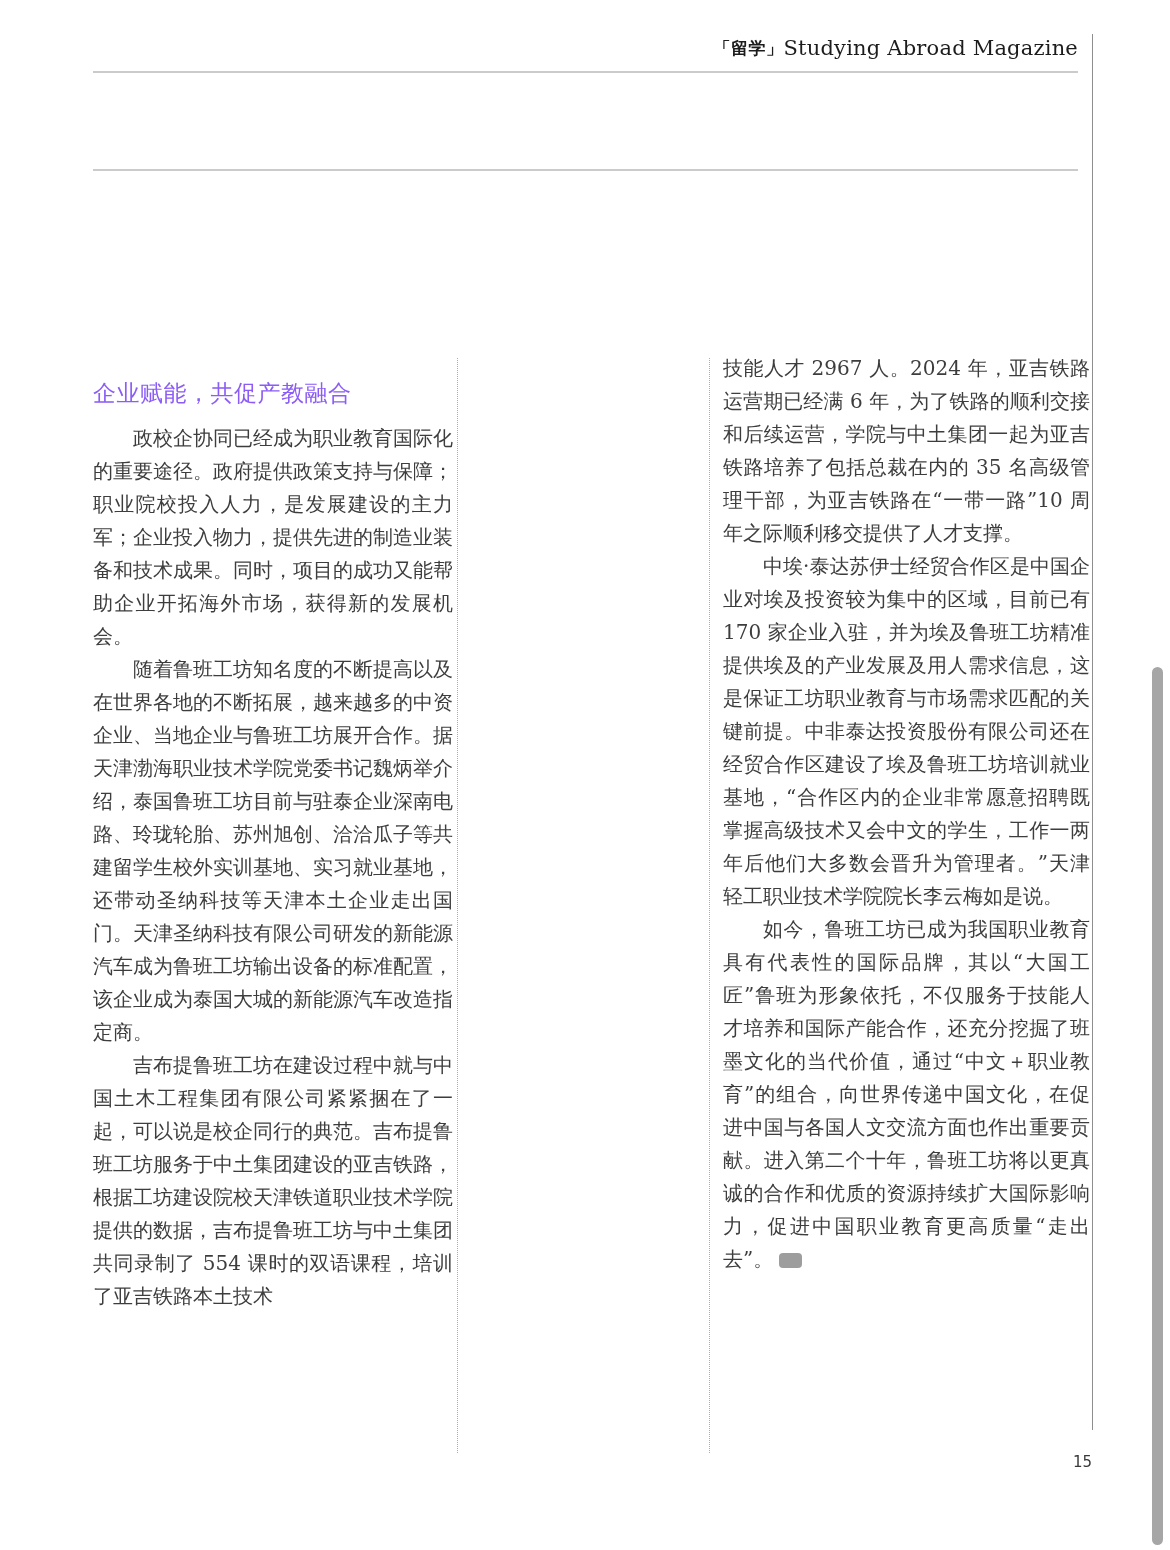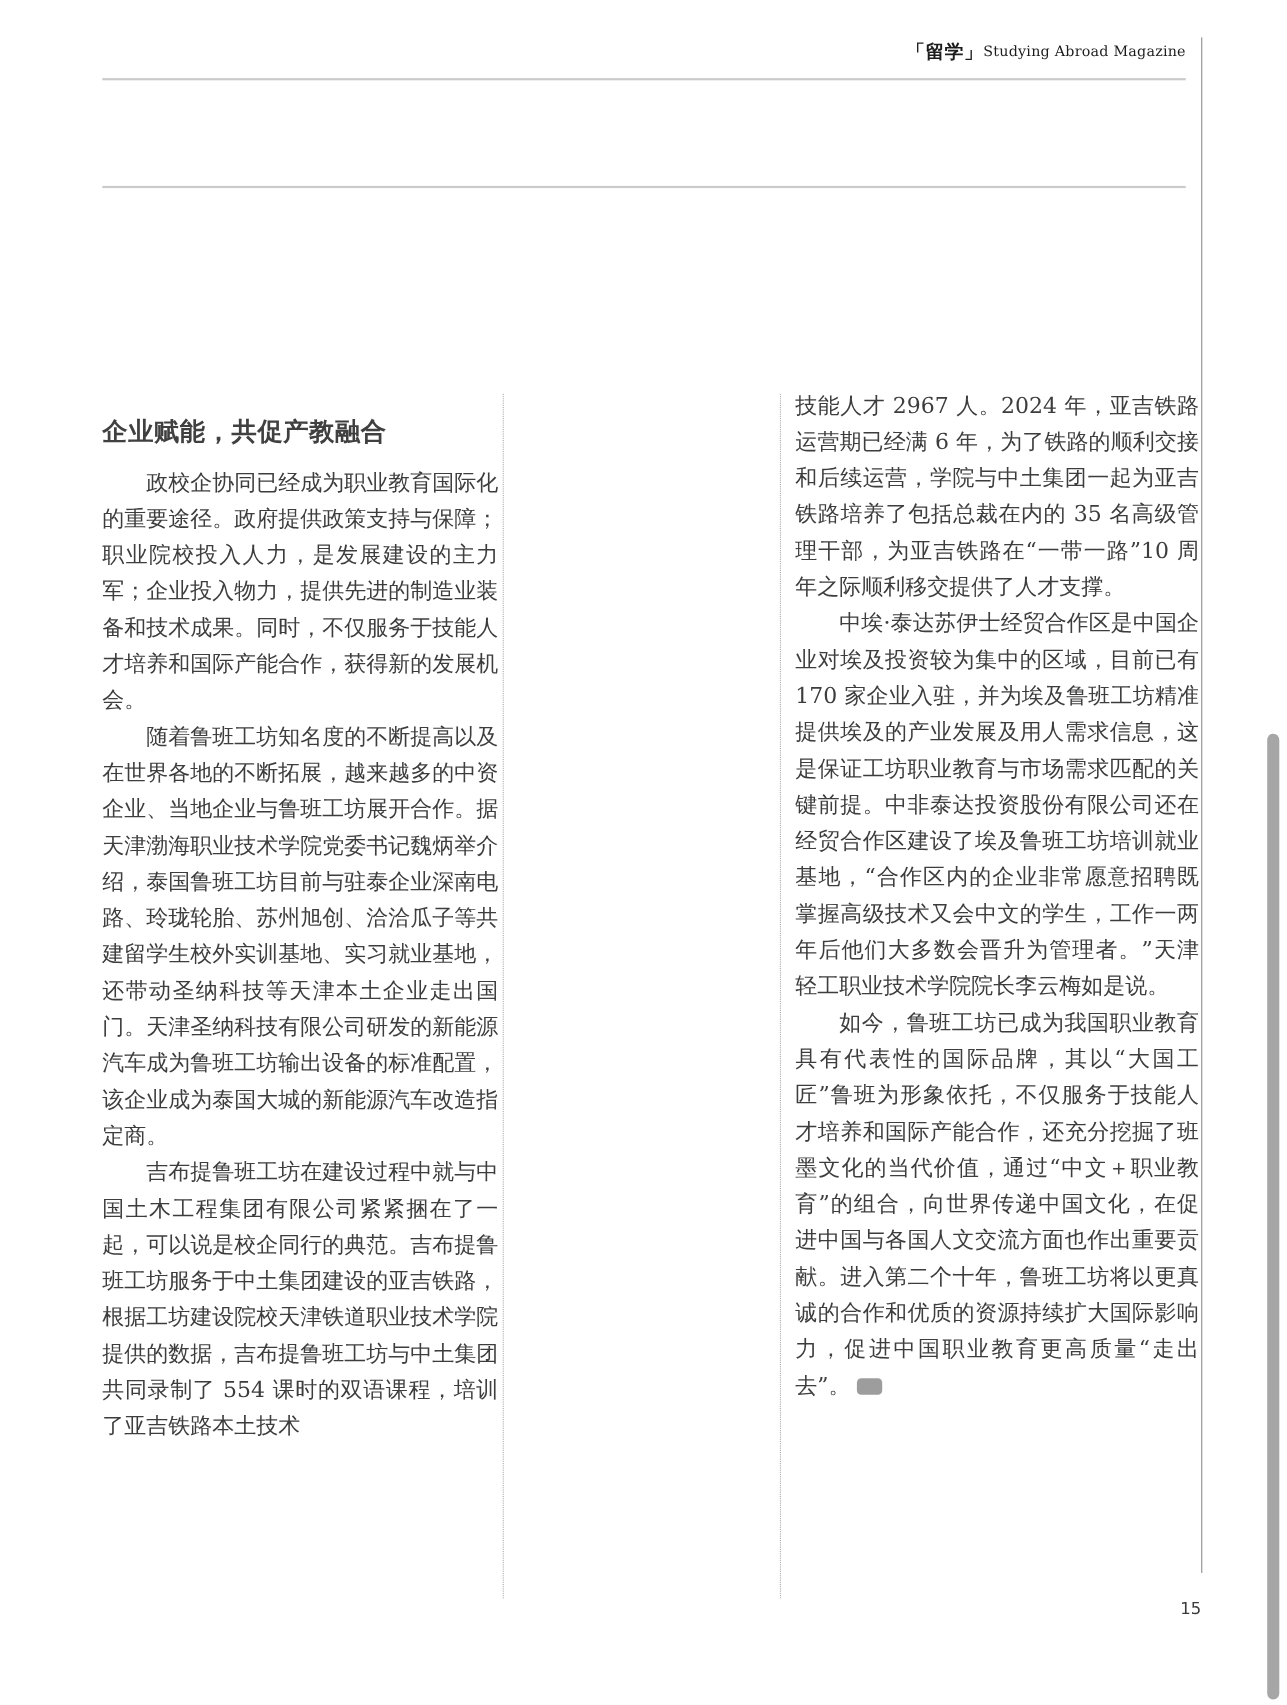--- a/index.html
+++ b/index.html
@@ -22,21 +22,21 @@
     white-space: nowrap;
   }
   .header-logo {
     font-family: "DejaVu Sans", sans-serif;
     font-weight: bold;
     font-size: 17px;
     letter-spacing: 0.5px;
   }
   .header-name {
     font-family: "DejaVu Serif", serif;
-    font-size: 13px;
+    font-size: 21px;
     letter-spacing: 0.2px;
   }
 
   .rule { position: absolute; left: 93px; width: 985px; height: 2px; background: #cbcbcb; }
   .rule-top    { top: 71px; }
   .rule-second { top: 169px; }
 
   .edge-rule {
     position: absolute;
     left: 1092px; top: 34px;
@@ -65,24 +65,24 @@
     text-align: justify;
   }
   .col-left  { left: 93px;  width: 360px; }
   .col-right { left: 723px; width: 367px; }
 
   .col p { margin: 0; }
   .col p.indent { text-indent: 2em; }
 
   .section-heading {
     font-family: "DejaVu Sans", sans-serif;
-    font-weight: bold;
+    font-weight: normal;
     font-size: 23px;
     line-height: 33px;
-    color: #404040;
+    color: #8b5cf6;
     letter-spacing: 0.5px;
     margin: 25px 0 12px 0;
     text-align: left;
   }
 
   .endmark {
     display: inline-block;
     width: 23px;
     height: 15px;
     background: #9d9d9d;
@@ -129,21 +129,21 @@
 </div>
 <div class="rule rule-top"></div>
 <div class="rule rule-second"></div>
 <div class="edge-rule"></div>
 
 <div class="col-divider col-divider-a"></div>
 <div class="col-divider col-divider-b"></div>
 
 <div class="col col-left">
   <h2 class="section-heading">企业赋能，共促产教融合</h2>
-  <p class="indent">政校企协同已经成为职业教育国际化的重要途径。政府提供政策支持与保障；职业院校投入人力，是发展建设的主力军；企业投入物力，提供先进的制造业装备和技术成果。同时，不仅服务于技能人才培养和国际产能合作，获得新的发展机会。</p>
+  <p class="indent">政校企协同已经成为职业教育国际化的重要途径。政府提供政策支持与保障；职业院校投入人力，是发展建设的主力军；企业投入物力，提供先进的制造业装备和技术成果。同时，项目的成功又能帮助企业开拓海外市场，获得新的发展机会。</p>
   <p class="indent">随着鲁班工坊知名度的不断提高以及在世界各地的不断拓展，越来越多的中资企业、当地企业与鲁班工坊展开合作。据天津渤海职业技术学院党委书记魏炳举介绍，泰国鲁班工坊目前与驻泰企业深南电路、玲珑轮胎、苏州旭创、洽洽瓜子等共建留学生校外实训基地、实习就业基地，还带动圣纳科技等天津本土企业走出国门。天津圣纳科技有限公司研发的新能源汽车成为鲁班工坊输出设备的标准配置，该企业成为泰国大城的新能源汽车改造指定商。</p>
   <p class="indent">吉布提鲁班工坊在建设过程中就与中国土木工程集团有限公司紧紧捆在了一起，可以说是校企同行的典范。吉布提鲁班工坊服务于中土集团建设的亚吉铁路，根据工坊建设院校天津铁道职业技术学院提供的数据，吉布提鲁班工坊与中土集团共同录制了 554 课时的双语课程，培训了亚吉铁路本土技术</p>
 </div>
 
 <div class="col col-right">
   <p>技能人才 2967 人。2024 年，亚吉铁路运营期已经满 6 年，为了铁路的顺利交接和后续运营，学院与中土集团一起为亚吉铁路培养了包括总裁在内的 35 名高级管理干部，为亚吉铁路在“一带一路”10 周年之际顺利移交提供了人才支撑。</p>
   <p class="indent">中埃·泰达苏伊士经贸合作区是中国企业对埃及投资较为集中的区域，目前已有 170 家企业入驻，并为埃及鲁班工坊精准提供埃及的产业发展及用人需求信息，这是保证工坊职业教育与市场需求匹配的关键前提。中非泰达投资股份有限公司还在经贸合作区建设了埃及鲁班工坊培训就业基地，“合作区内的企业非常愿意招聘既掌握高级技术又会中文的学生，工作一两年后他们大多数会晋升为管理者。”天津轻工职业技术学院院长李云梅如是说。</p>
   <p class="indent"><span>如今，鲁班工坊已成为我国职业教育具有代表性的国际品牌，其以“大国工匠”鲁班为形象依托，不仅服务于技能人才培养和国际产能合作，还充分挖掘了班墨文化的当代价值，通过“中文＋职业教育”的组合，向世界传递中国文化，在促进中国与各国人文交流方面也作出重要贡献。进入第二个十年，鲁班工坊将以更真诚的合作和优质的资源持续扩大国际影响力，促进中国职业教育更高质量“走出去”。</span><span class="endmark">∞</span></p>
 </div>
 

